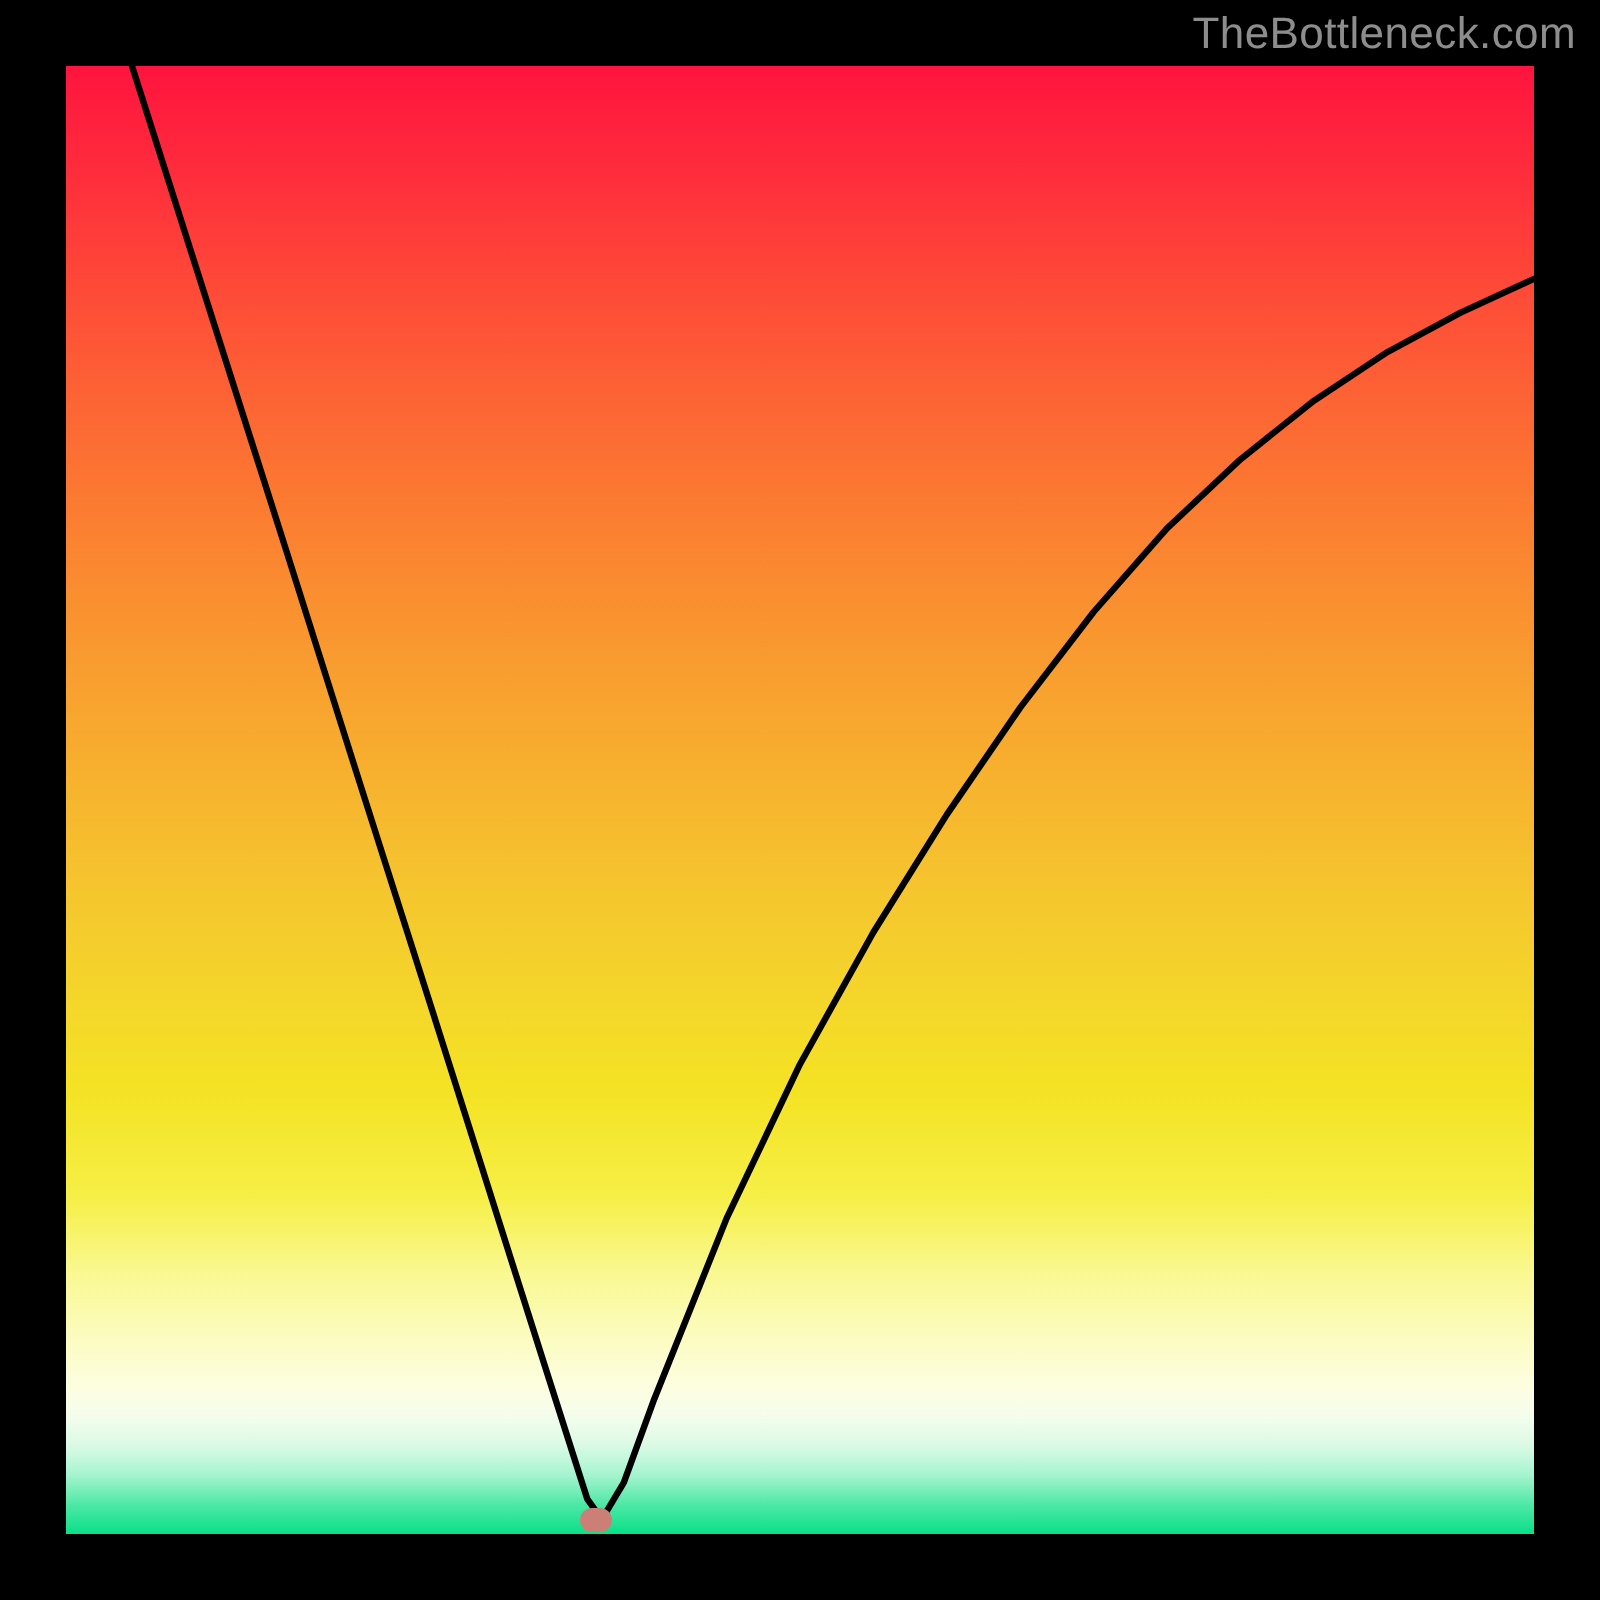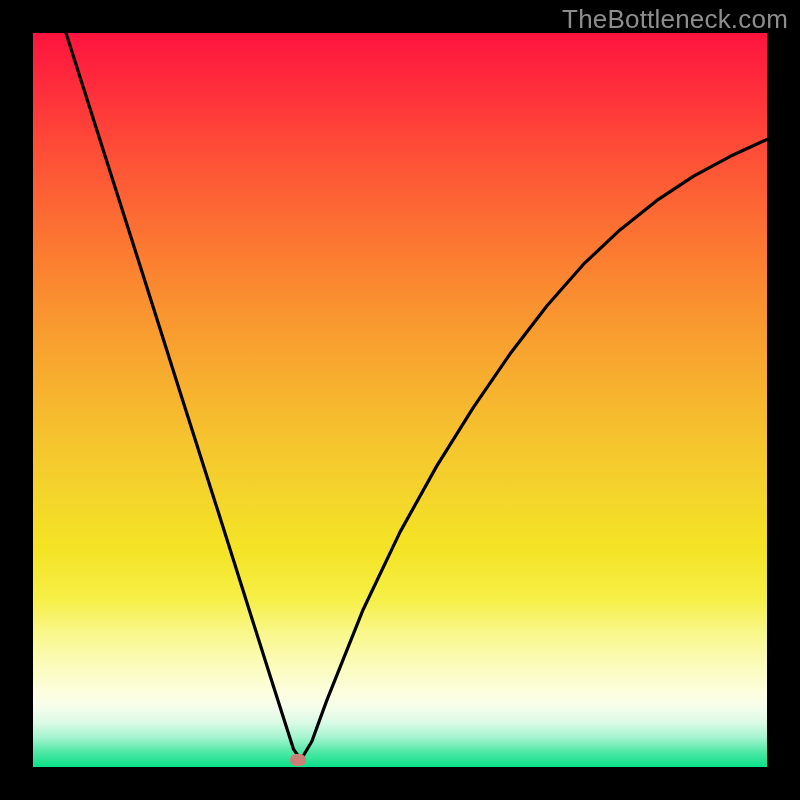--- a/index.html
+++ b/index.html
@@ -68,21 +68,21 @@
     height: 12px;
     border-radius: 6px;
     background: #cb7f76;
     transform: translate(-50%, -50%);
   }
   .watermark {
     position: absolute;
     top: 4px;
     right: 12px;
     color: #8d8d8d;
-    font-size: 26px;
+    font-size: 22px;
     font-weight: 500;
     letter-spacing: 0.2px;
     text-align: center;
   }
 </style>
 </head>
 <body>
 
 <div class="frame">
 

